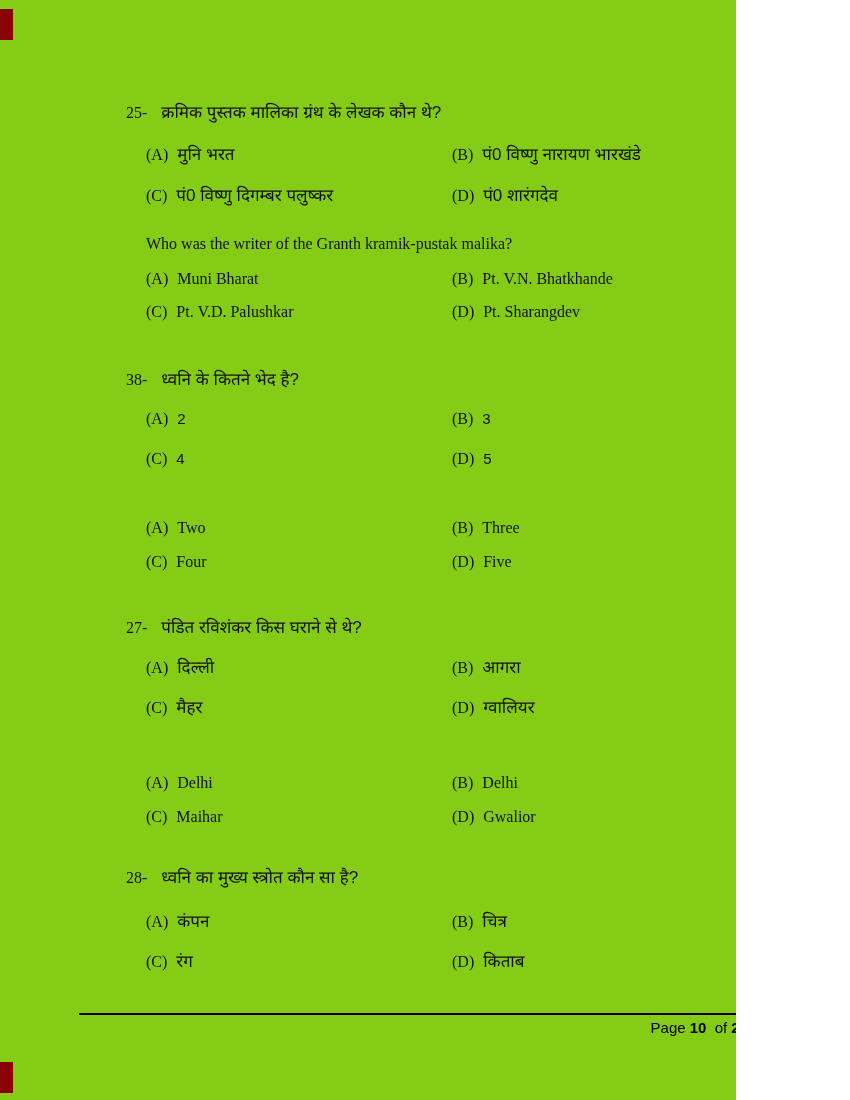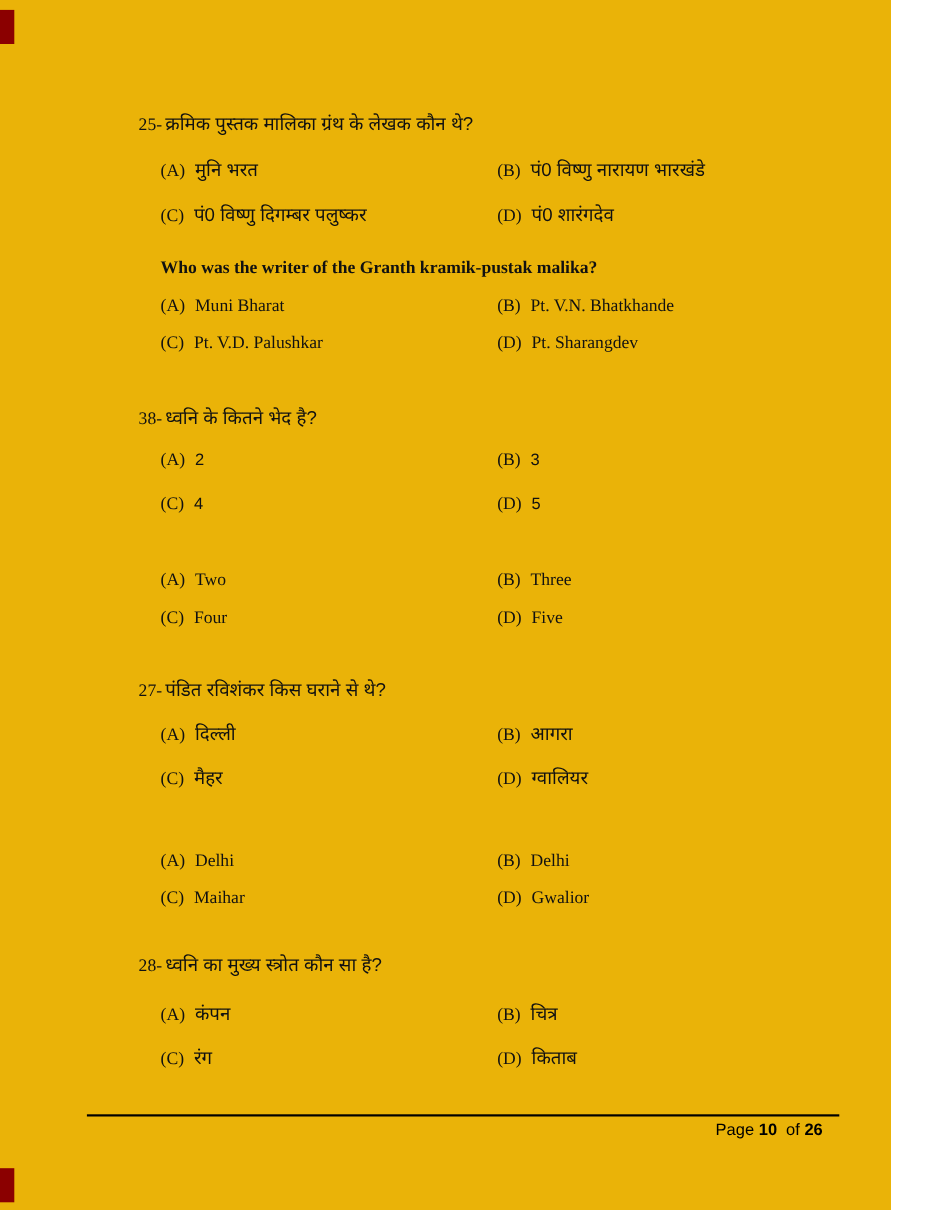--- a/index.html
+++ b/index.html
@@ -1,30 +1,30 @@
 <!DOCTYPE html>
 <html><head>
 <meta charset="utf-8">
 <style>
   html, body { margin: 0; padding: 0; background: #ffffff; }
   .page {
     position: relative;
-    width: 810px;
+    width: 736px;
     height: 1100px;
-    background: #eab308;
+    background: #84cc16;
     overflow: hidden;
     color: #111111;
   }
   .line { position: absolute; left: 126px; white-space: nowrap; }
   .qline { display: flex; align-items: baseline; }
   .qnum { font-family: "Liberation Serif", serif; font-size: 16px; color: #111; }
-  .qtext { margin-left: 3px; text-align: center; }
+  .qtext { margin-left: 14px; text-align: center; }
   .hi { font-family: "Liberation Sans", sans-serif; font-size: 17px; color: #111; }
   .en { font-family: "Liberation Serif", serif; font-size: 16px; color: #111; }
-  .en-line { left: 146px; font-weight: bold; }
+  .en-line { left: 146px; }
   .optrow { position: absolute; left: 0; top: 0; width: 100%; height: 24px; }
   .opt { position: absolute; display: flex; align-items: baseline; white-space: nowrap; }
   .opt-left { left: 146px; }
   .opt-right { left: 452px; }
   .olabel { font-family: "Liberation Serif", serif; font-size: 16px; color: #111; margin-right: 9px; }
   .sans { font-family: "Liberation Sans", sans-serif; font-size: 15px; color: #111; }
   .footer-rule { position: absolute; top: 1013px; left: 79px; width: 684px; height: 2px; background: #000000; }
   .footer { position: absolute; top: 1019px; left: 79px; width: 669px; text-align: right;
             font-family: "Liberation Sans", sans-serif; font-size: 15px; color: #000; }
   .footer .f-reg { font-weight: 400; margin-left: 4px; text-align: center; }

